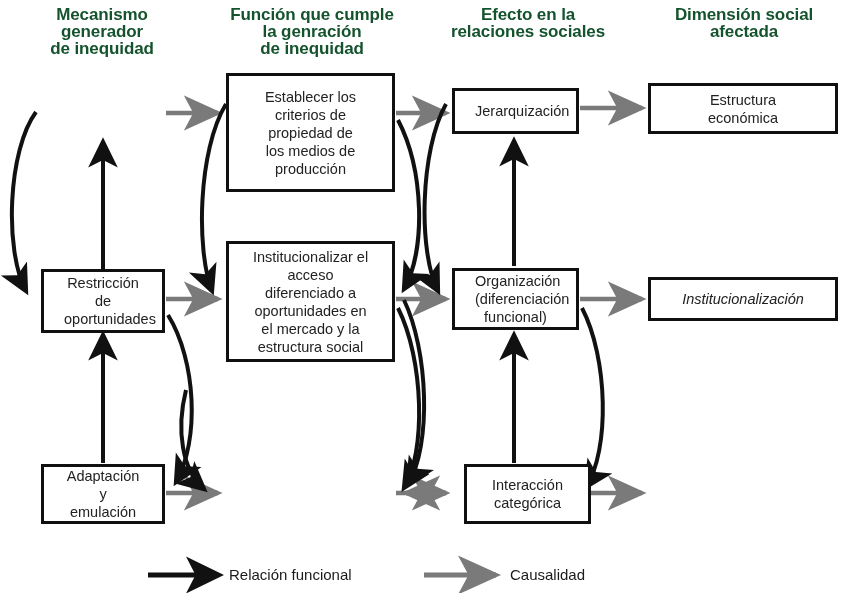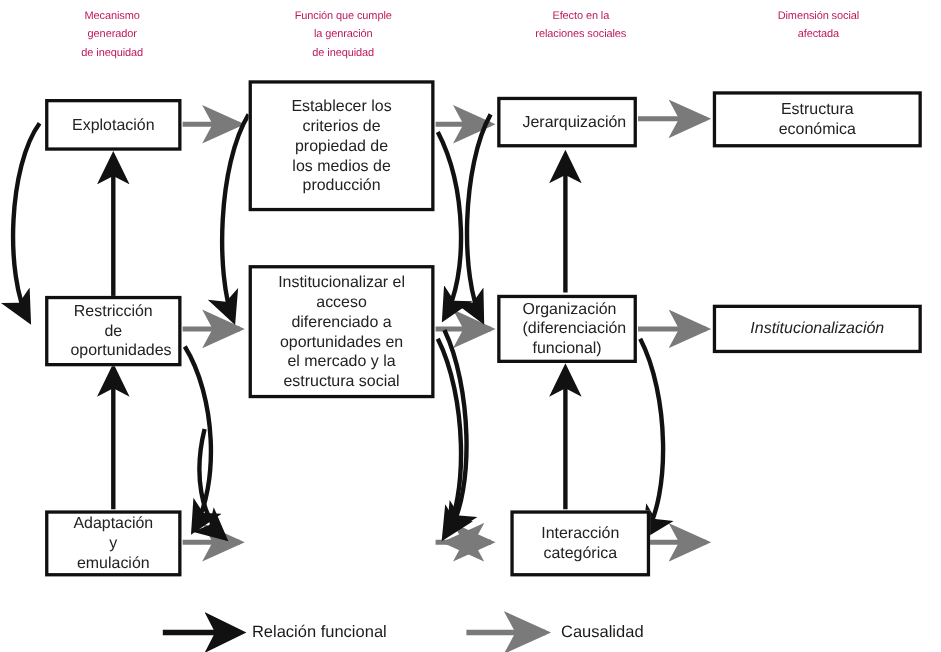--- a/index.html
+++ b/index.html
@@ -21,24 +21,24 @@
     position: absolute;
     left: 0;
     top: 0;
     width: 855px;
     height: 593px;
     pointer-events: none;
   }
   .col-header {
     position: absolute;
     text-align: center;
-    font-weight: normal;
-    font-size: 10px;
+    font-weight: bold;
+    font-size: 17px;
     line-height: 17px;
-    color: #be185d;
+    color: #14532d;
     letter-spacing: -0.1px;
   }
   .node {
     position: absolute;
     box-sizing: border-box;
     border: 3px solid #101010;
     background: #ffffff;
     display: flex;
     align-items: center;
     justify-content: center;
@@ -132,23 +132,20 @@
 
       <path d="M 582,308 C 608,358 610,450 586,487" marker-end="url(#black-head)"></path>
     </g>
 
     <g>
       <line x1="148" y1="575" x2="218" y2="575" stroke="#111111" stroke-width="5" marker-end="url(#black-head)"></line>
       <line x1="424" y1="575" x2="496" y2="575" stroke="#7a7a7a" stroke-width="5" marker-end="url(#gray-head)"></line>
     </g>
   </svg>
 
-  <div class="node" style="left:41px; top:90px; width:124px; height:47px;">
-    <span>Explotación</span>
-  </div>
 
   <div class="node" style="left:41px; top:269px; width:124px; height:64px;">
     <span>Restricción<br>de<br>oportunidades</span>
   </div>
 
   <div class="node" style="left:41px; top:464px; width:124px; height:60px;">
     <span>Adaptación y<br>emulación</span>
   </div>
 
   <div class="node" style="left:226px; top:73px; width:169px; height:119px;">

